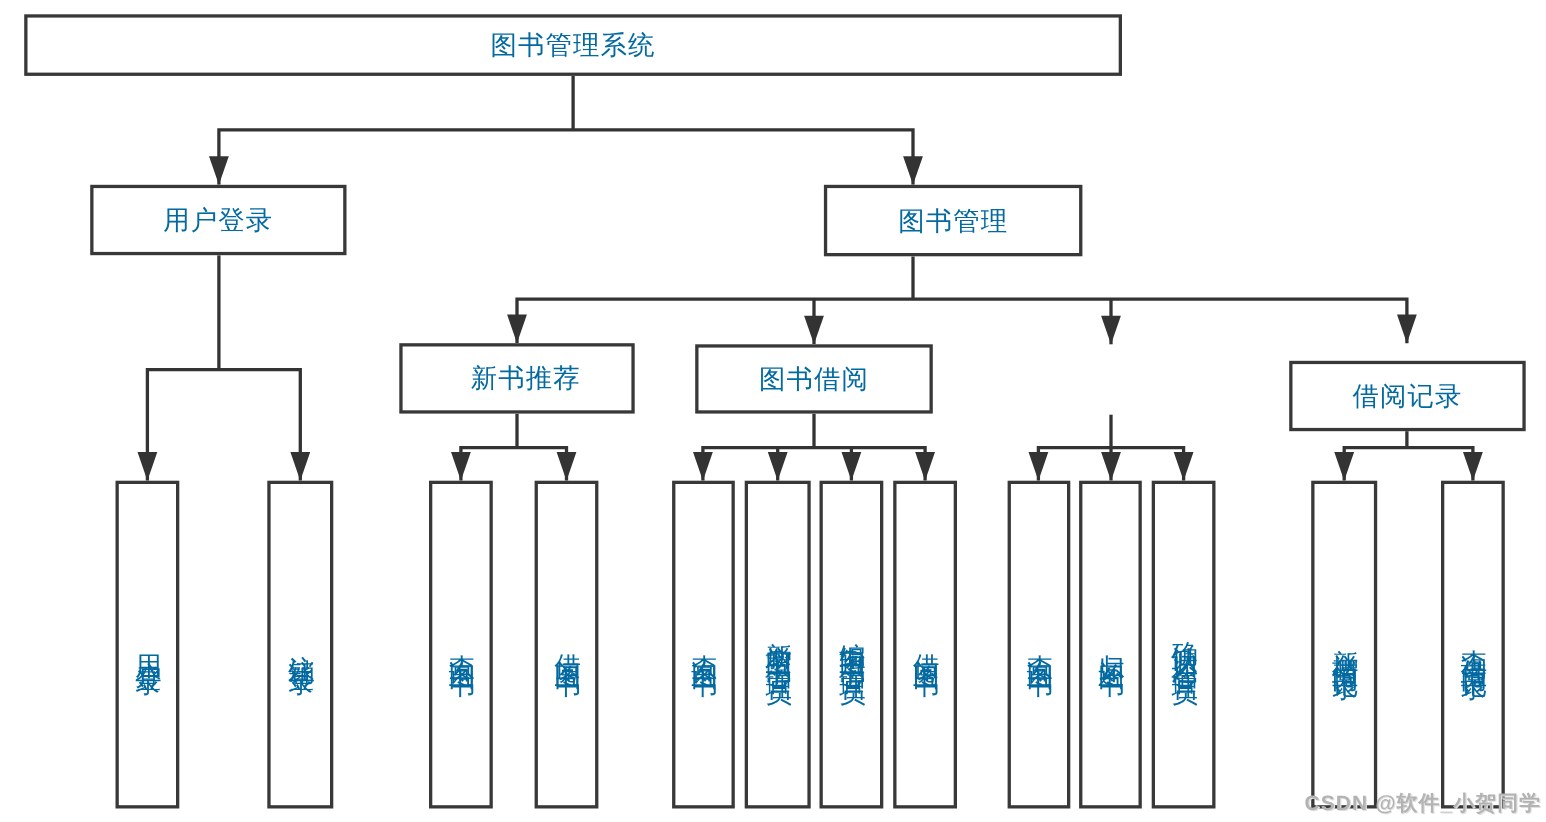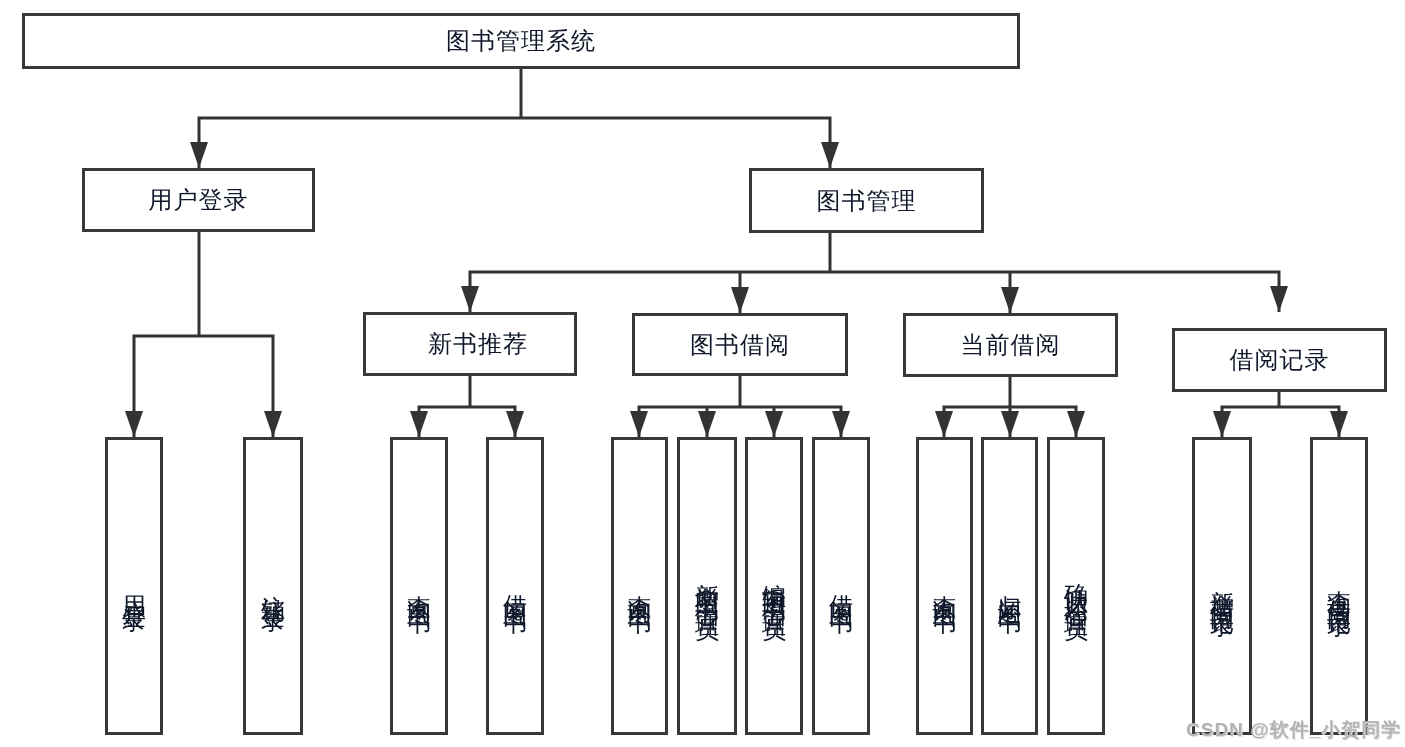--- a/index.html
+++ b/index.html
@@ -15,21 +15,21 @@
     position: absolute;
     left: 0; top: 0;
     width: 1405px; height: 747px;
     pointer-events: none;
   }
   .node {
     position: absolute;
     box-sizing: border-box;
     border: 3px solid #383838;
     background: #ffffff;
-    color: #0f172a;
+    color: #0369a1;
     display: flex;
     align-items: center;
     justify-content: center;
     z-index: 1;
   }
   .node.h { font-size: 24px; letter-spacing: 1px; white-space: nowrap; }
   .node.v .vtext {
     writing-mode: vertical-rl;
     text-orientation: mixed;
     font-size: 24px;
@@ -110,21 +110,20 @@
     </g>
   </svg>
 
   <div class="node h" style="left:22px; top:13px; width:998px; height:56px;">图书管理系统</div>
 
   <div class="node h" style="left:82px; top:168px; width:233px; height:64px;">用户登录</div>
   <div class="node h" style="left:712px; top:168px; width:235px; height:65px;margin-left:37px;">图书管理</div>
 
   <div class="node h" style="left:363px; top:312px; width:214px; height:64px;padding-left:16px;">新书推荐</div>
   <div class="node h" style="left:632px; top:313px; width:216px; height:63px;text-align:right;">图书借阅</div>
-  <div class="node h" style="left:903px; top:313px; width:215px; height:64px;">当前借阅</div>
   <div class="node h" style="left:1172px; top:328px; width:215px; height:64px;">借阅记录</div>
 
   <div class="node v" style="left:105px; top:437px; width:58px; height:298px;">
     <span class="vtext">用户登录</span>
   </div>
   <div class="node v" style="left:243px; top:437px; width:60px; height:298px;">
     <span class="vtext">注销登录</span>
   </div>
 
   <div class="node v" style="left:390px; top:437px; width:58px; height:298px;">

